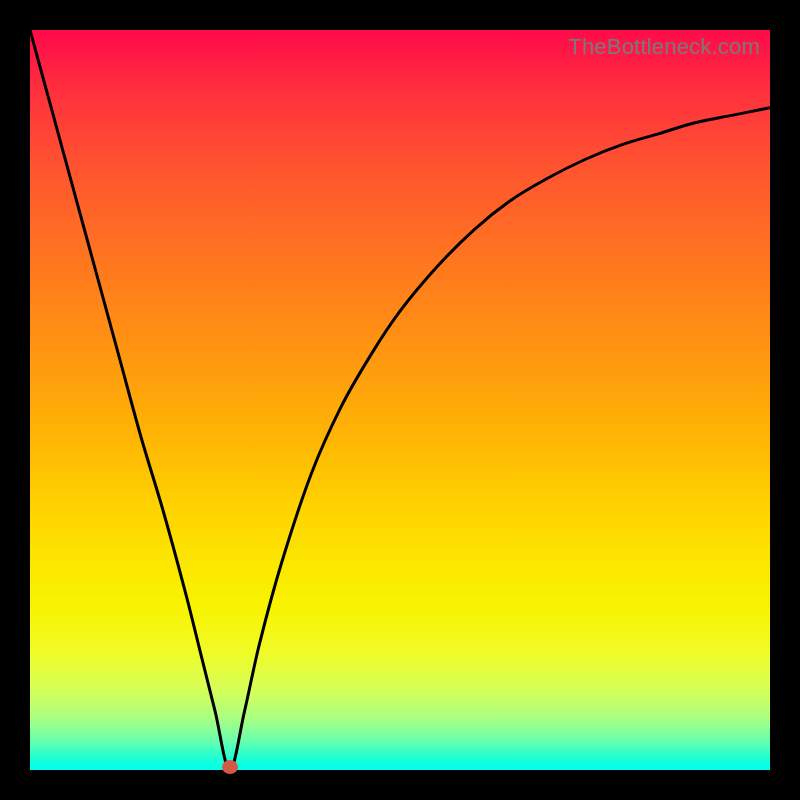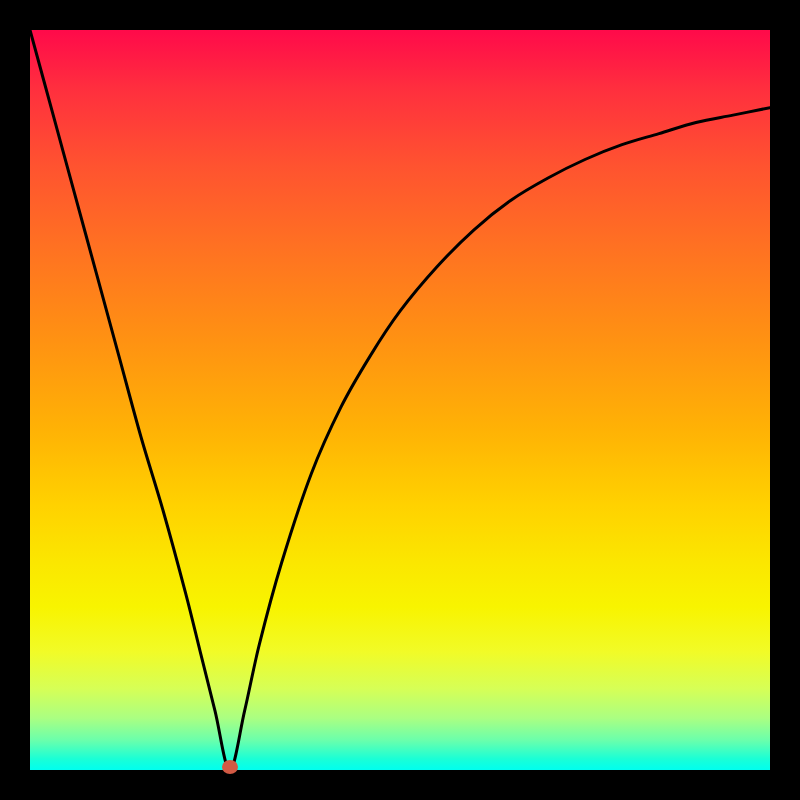--- a/index.html
+++ b/index.html
@@ -65,20 +65,21 @@
     background: #d25a44;
     transform: translate(-50%, -50%);
   }
 </style>
 </head>
 <body>
 
 <div class="frame">
   <div class="plot-area">
 
+    <div class="watermark">TheBottleneck.com</div>
 
     <svg class="curve" viewBox="0 0 740 740" preserveAspectRatio="none">
       <path id="curve-path" fill="none" stroke-width="3" stroke-linecap="round" stroke="#000000" d="M 0,0 C 3.6999999999999997,13.566666666666663 14.8,54.26666666666665 22.2,81.39999999999998 C 29.599999999999998,108.5333333333333 37,135.66666666666663 44.4,162.79999999999995 C 51.8,189.93333333333328 59.199999999999996,217.06666666666666 66.6,244.2 C 74,271.3333333333333 81.39999999999999,298.46666666666664 88.8,325.59999999999997 C 96.2,352.7333333333333 103.6,381.1 111,407 C 118.4,432.9 125.79999999999998,455.1 133.2,481 C 140.6,506.9 149.23333333333335,538.9666666666667 155.4,562.4 C 161.56666666666666,585.8333333333333 165.26666666666668,601.8666666666667 170.20000000000002,621.6 C 175.13333333333335,641.3333333333334 180.06666666666666,661.0666666666666 185,680.8 C 189.93333333333334,700.5333333333333 194.86666666666667,740 199.8,740 C 204.73333333333335,740 209.66666666666666,701.7666666666667 214.6,680.8 C 219.53333333333333,659.8333333333333 223.23333333333335,638.8666666666667 229.4,614.2 C 235.56666666666666,589.5333333333334 242.9666666666667,561.1666666666666 251.60000000000002,532.8 C 260.23333333333335,504.4333333333333 271.3333333333333,469.9 281.2,444 C 291.06666666666666,418.1 300.93333333333334,397.1333333333334 310.8,377.40000000000003 C 320.6666666666667,357.6666666666667 330.53333333333336,341.6333333333333 340.40000000000003,325.59999999999997 C 350.2666666666667,309.5666666666666 358.9,296 370,281.2 C 381.1,266.4 394.66666666666674,250.36666666666662 407.00000000000006,236.79999999999995 C 419.33333333333337,223.2333333333333 431.6666666666667,210.90000000000006 444,199.80000000000007 C 456.3333333333333,188.70000000000007 468.6666666666667,178.8333333333333 481,170.19999999999993 C 493.3333333333333,161.56666666666658 505.6666666666667,154.78333333333333 518,148 C 530.3333333333334,141.21666666666667 542.6666666666666,135.04999999999998 555,129.5 C 567.3333333333334,123.95 579.6666666666666,119.01666666666671 592,114.70000000000005 C 604.3333333333334,110.38333333333338 616.6666666666666,107.30000000000003 629,103.60000000000002 C 641.3333333333334,99.90000000000002 653.6666666666666,95.58333333333333 666,92.5 C 678.3333333333334,89.41666666666667 690.6666666666666,87.5666666666667 703,85.10000000000002 C 715.3333333333334,82.63333333333334 733.8333333333334,78.93333333333328 740,77.69999999999993"></path>
     </svg>
 
     <div class="min-dot" id="min-dot" style="background: rgb(210, 90, 68); left: 199.8px; top: 737px;"></div>
 
   </div>
 </div>
 

